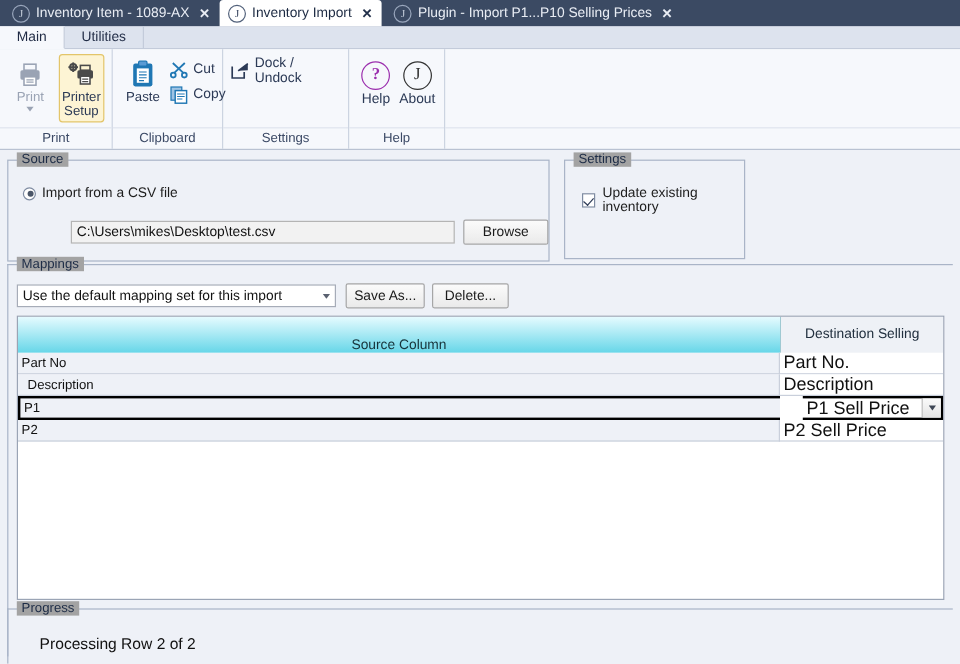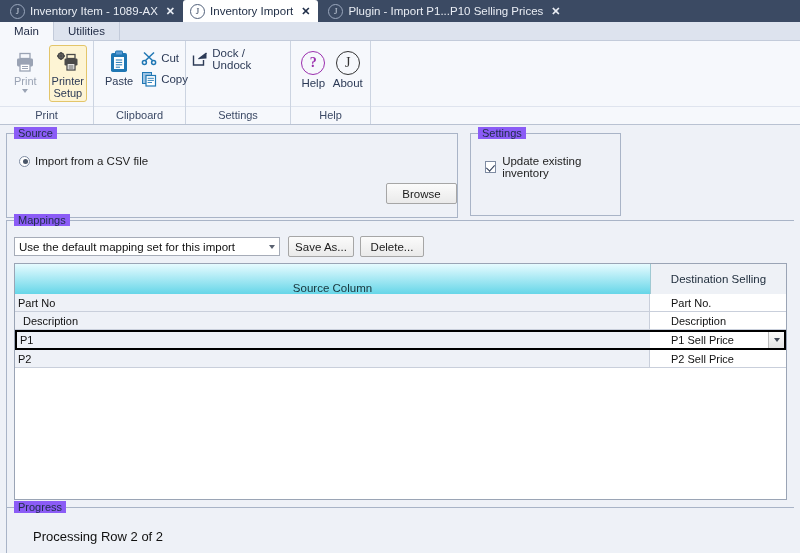--- a/index.html
+++ b/index.html
@@ -121,21 +121,21 @@
     box-sizing:border-box;
   }
 
   .gbox{
     position:absolute;
     border:1px solid #a9b4c7;
     box-sizing:border-box;
   }
   .gbox > .legend{
     position:absolute;top:-7px;left:7px;
-    background:#8b5cf6;padding:0 4px;
+    background:#a3a3a3;padding:0 4px;
     font-size:11px;color:#1d2c46;
     white-space:nowrap;
     text-align:right;
   }
   .gbox.topline{
     border:none;border-top:1px solid #a9b4c7;
     border-left:1px solid #a9b4c7;
   }
 
   .radio{
@@ -207,24 +207,24 @@
   .gc-src{
     flex:0 0 635px;background:#eef1f7;
     border-bottom:1px solid #c9cfdb;border-right:1px solid #c9cfdb;
     box-sizing:border-box;display:flex;align-items:center;
     padding-left:3px;font-size:11px;color:#111;
   }
   .gc-dst{
     flex:1;background:#fff;
     border-bottom:1px solid #c9cfdb;
     box-sizing:border-box;display:flex;align-items:center;
-    padding-left:21px;font-size:11px;color:#111;
+    padding-left:3px;font-size:15px;color:#111;
   }
   .grow.indent .gc-src{padding-left:8px;}
-  .grow.selected{height:20px;}
+  .grow.selected{height:20px;gap:19px;}
   .grow.selected .gc-src{
     border:2px solid #000;border-right:none;background:#eef1f7;
   }
   .grow.selected .gc-dst{
     border:2px solid #000;border-left:none;background:#fff;
     padding-right:0;
   }
   .cellcombo-arrow{
     margin-left:auto;width:15px;height:100%;
     background:linear-gradient(#fafafa,#e4e4e4);
@@ -414,20 +414,23 @@
   <div class="content">
 
     <div class="gbox" style="left:6px;top:8px;width:452px;height:85px;">
       <span class="legend">Source</span>
 
       <div style="position:absolute;left:12px;top:21px;display:flex;align-items:center;gap:5px;">
         <span class="radio"></span>
         <span style="font-size:11.5px;">Import from a CSV file</span>
       </div>
 
+      <div class="textinput" style="position:absolute;left:52px;top:50px;width:320px;">
+        <span title="C:\Users\mikes\Desktop\test.csv">C:\Users\mikes\Desktop\test.csv</span>
+      </div>
 
       <div class="btn" style="position:absolute;left:379px;top:49px;width:71px;">
         <span>Browse</span>
       </div>
     </div>
 
     <div class="gbox" style="left:470px;top:8px;width:151px;height:83px;">
       <span class="legend">Settings</span>
 
       <div style="position:absolute;left:14px;top:21px;display:flex;align-items:center;gap:6px;">

